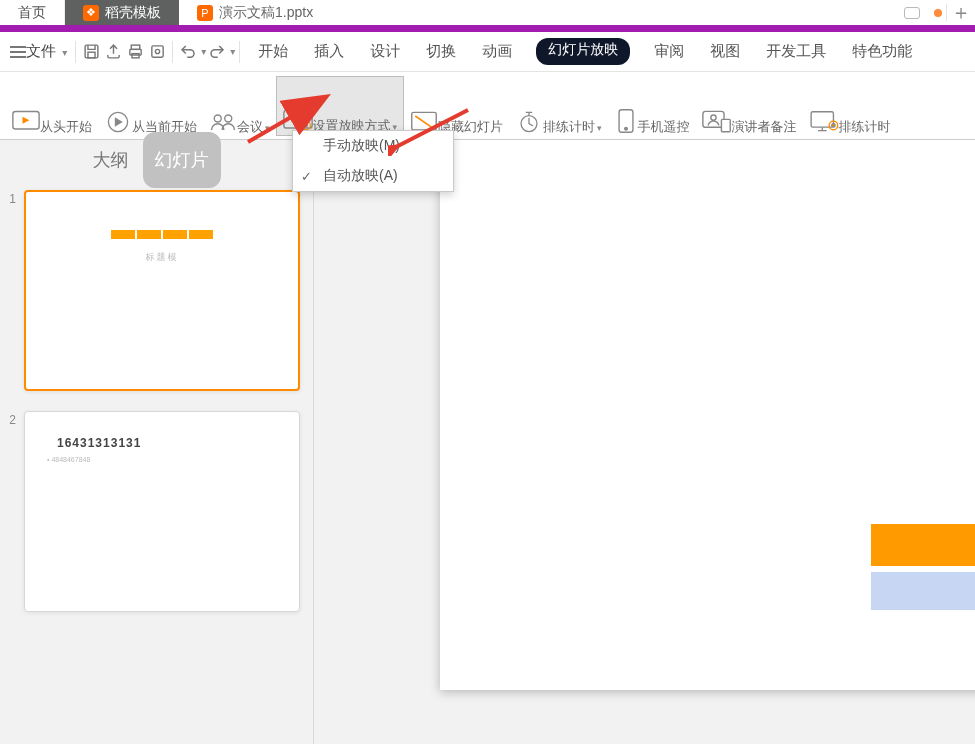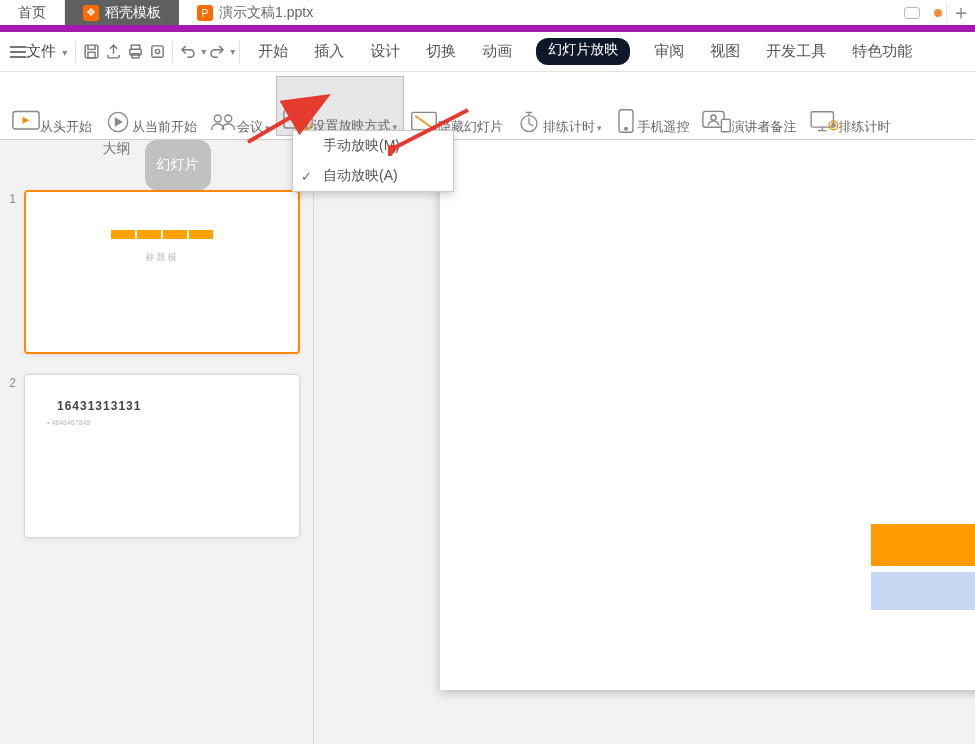--- a/index.html
+++ b/index.html
@@ -49,27 +49,27 @@
 
   
   .arrow-svg { position:absolute; z-index:200; pointer-events:none;}
 
   
   .workspace { position:absolute; top:140px; bottom:0; left:0; right:0; display:flex;}
   .collapse { position:absolute; top:160px; left:4px; font-size:12px; color:#888; cursor:pointer;}
 
   
   .panel { width:314px; background:#f2f2f2; border-right:1px solid #d9d9d9; display:flex; flex-direction:column; height:100%;}
-  .panel-hdr { height:40px; display:flex; align-items:flex-start; justify-content:center; gap:14px; font-size:14px;}
+  .panel-hdr { height:40px; display:flex; align-items:center; justify-content:center; gap:14px; font-size:18px;}
   .seg { color:#777; cursor:pointer;}
   .seg.pill { background:#c1c1c1; color:#fff; padding:16px 12px; border-radius:12px;}
   .thumbs { flex:1; overflow:auto; padding:10px 10px 10px 6px;}
   .thumb-row { display:flex; gap:8px; margin-bottom:20px;}
   .num { font-size:12px; color:#888; width:10px; text-align:right; padding-top:2px;}
-  .thumb { width:276px; height:164px; background:#fff; border:1px solid #d7d7d7; border-radius:4px;
+  .thumb { width:276px; height:201px; background:#fff; border:1px solid #d7d7d7; border-radius:4px;
            box-shadow:0 1px 4px rgba(0,0,0,0.08); padding:38px 28px; font-size:9px; color:#aaa;}
   .thumb.sel { border:2.5px solid #ff8a00;}
   .bars { display:flex; gap:2px; margin:0 auto 12px; justify-content:center;}
   .bar { width:24px; height:9px; background:#ffa200;}
   .cap { text-align:center; font-size:9px; letter-spacing:2px; color:#bbb;}
   .t2-title { font-size:12px; font-weight:600; color:#444; letter-spacing:1px;margin-left:10px;}
   .t2-sub { font-size:7px; color:#bbb; margin-top:6px;}
 
   
   .editor { flex:1; background:#f2f2f2; position:relative; overflow:auto;}

